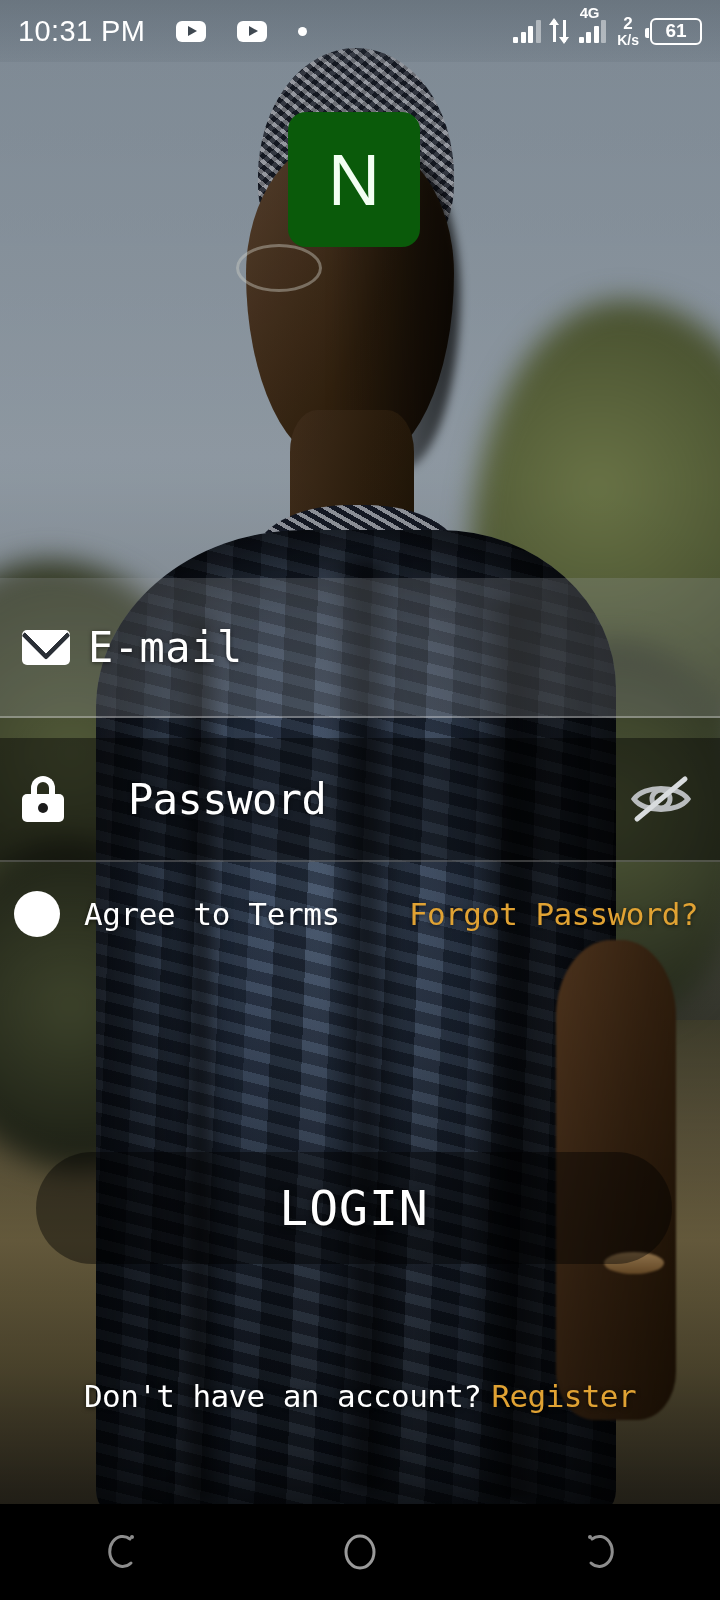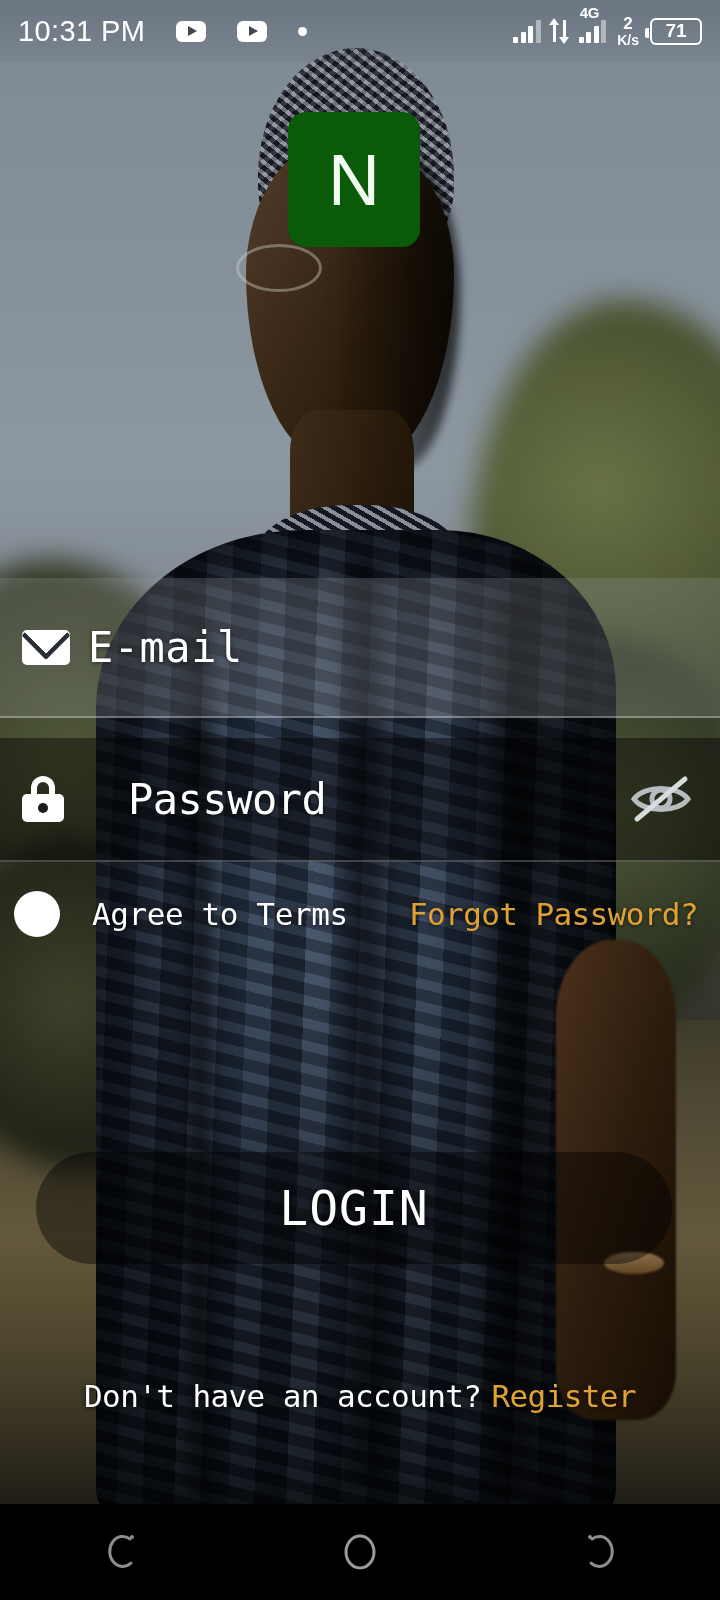--- a/index.html
+++ b/index.html
@@ -249,21 +249,21 @@
   #eye-toggle {
     position:absolute; right:22px; top:50%; transform:translateY(-50%);
     width:74px; height:56px; display:flex; align-items:center; justify-content:center;
   }
 
   
   #options-row {
     position:absolute; left:0; top:868px; width:720px; height:92px;
     display:flex; align-items:center; padding:0 14px;
   }
-  #terms-group { display:flex; align-items:center; gap:32px; }
+  #terms-group { display:flex; align-items:center; gap:24px; }
   #terms-checkbox {
     width:46px; height:46px; border-radius:50%; background:#ffffff;
     flex:0 0 46px;
   }
   #terms-label {
     font-family:"DejaVu Sans Mono", monospace;
     font-size:31px; color:#fff; letter-spacing:-.4px;
     text-shadow:0 1px 4px rgba(0,0,0,.6);
   }
   #forgot-password {
@@ -371,21 +371,21 @@
             <i></i>
             <i></i>
             <i></i>
           </div>
       </div>
       <div class="speed">
         <span class="n">2</span>
         <span class="u">K/s</span>
       </div>
       <div class="battery">
-        <span class="lvl">71</span>
+        <span class="lvl">61</span>
       </div>
     </div>
   </div>
 
   <div id="logo">
     <span>N</span>
   </div>
 
   <div id="form">
 

